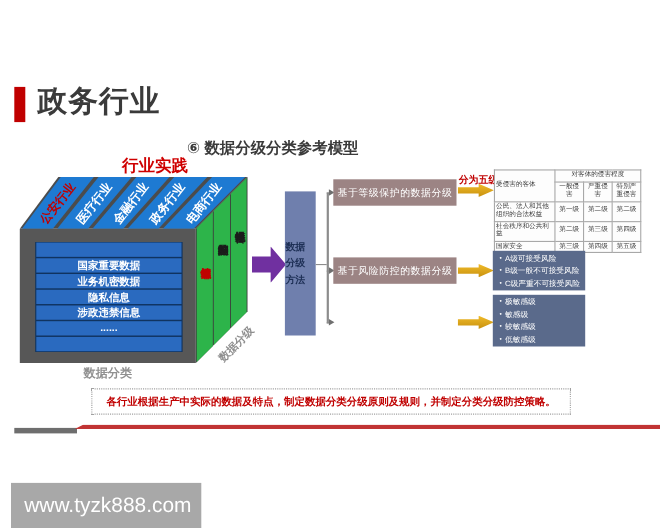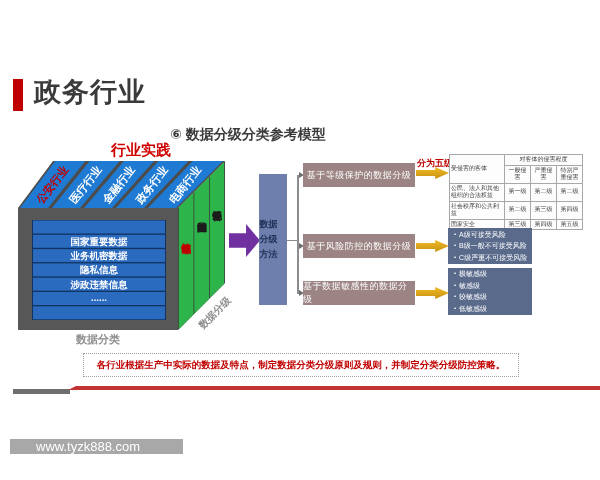--- a/index.html
+++ b/index.html
@@ -52,22 +52,22 @@
   .slate-box li{margin:1.5px 0;white-space:nowrap;}
   .slate-box li::before{content:"•";margin-right:3px;font-size:6px;vertical-align:1px;}
 
   
   .footer-note{left:83px;top:353px;width:434px;height:22px;border:1px dotted #a0a0a0;
       color:#c00000;font-size:9.5px;font-weight:bold;display:flex;align-items:center;
       justify-content:center;white-space:nowrap;font-family:Liberation Serif, serif;}
   .divider-gray{left:13px;top:389px;width:57px;height:5px;background:#6e6e6e;}
   .divider-red{left:68px;top:386px;width:532px;height:4px;background:#c13434;
       clip-path:polygon(1.5% 0,100% 0,100% 100%,0 100%);}
-  .watermark{left:10px;top:439px;width:173px;height:15px;background:#a8a8a8;color:#fff;
-      font-size:13px;display:flex;align-items:center;padding-left:26px;box-sizing:border-box;}
+  .watermark{left:10px;top:439px;width:173px;height:42px;background:#a8a8a8;color:#fff;
+      font-size:19px;display:flex;align-items:center;padding-left:12px;box-sizing:border-box;}
 
   .v-text{writing-mode:vertical-rl;text-orientation:upright;}
 </style>
 </head>
 <body>
 
 <div class="stage">
 
 
   <div class="abs accent-bar"></div>
@@ -129,21 +129,20 @@
   <div class="abs conn" style="left:297px;top:174.5px;width:1.5px;height:119px;"></div>
   <div class="abs conn" style="left:297px;top:174.5px;width:3px;height:1.5px;"></div>
   <div class="abs conn" style="left:297px;top:245.5px;width:3px;height:1.5px;"></div>
   <div class="abs conn" style="left:297px;top:292.5px;width:3px;height:1.5px;"></div>
   <div class="abs conn-arrowhead" style="left:299px;top:171.5px;"></div>
   <div class="abs conn-arrowhead" style="left:299px;top:242.5px;"></div>
   <div class="abs conn-arrowhead" style="left:299px;top:289.5px;"></div>
 
   <div class="abs category-box" style="top:163px;">基于等级保护的数据分级</div>
   <div class="abs category-box" style="top:234px;">基于风险防控的数据分级</div>
-  <div class="abs category-box" style="top:281px;">基于数据敏感性的数据分级</div>
 
   <div class="abs five-levels">分为五级</div>
   <div class="abs gold-arrow" style="top:167px;"></div>
   <div class="abs gold-arrow" style="top:240px;"></div>
   <div class="abs gold-arrow" style="top:287px;"></div>
 
   <table class="abs grade-table">
     <tbody>
         <tr>
       <th class="obj" rowspan="2">受侵害的客体</th>

